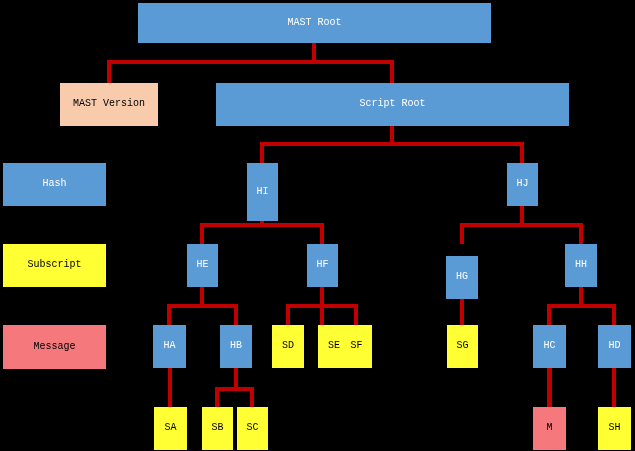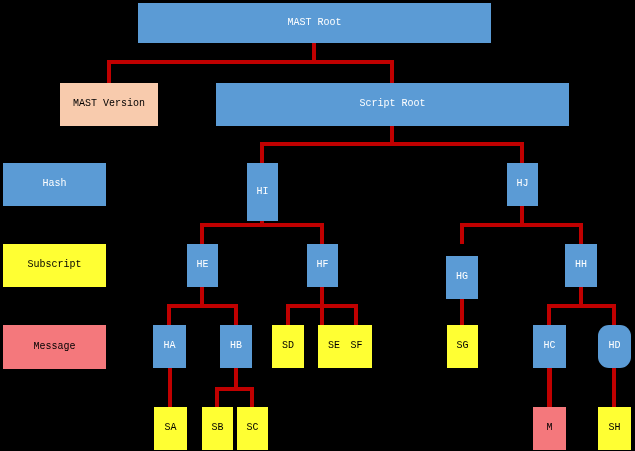--- a/index.html
+++ b/index.html
@@ -98,21 +98,21 @@
   <div class="box hash" style="left:565px; top:244px; width:32px;  height:43px;">HH</div>
 
   <div class="box message" style="left:3px;   top:325px; width:103px; height:44px;">Message</div>
   <div class="box hash" style="left:153px; top:325px; width:33px;  height:43px;">HA</div>
   <div class="box hash" style="left:220px; top:325px; width:32px;  height:43px;">HB</div>
   <div class="box subscript" style="left:272px; top:325px; width:32px;  height:43px;">SD</div>
   <div class="box subscript" style="left:318px; top:325px; width:32px;  height:43px;">SE</div>
   <div class="box subscript" style="left:341px; top:325px; width:31px;  height:43px;">SF</div>
   <div class="box subscript" style="left:447px; top:325px; width:31px;  height:43px;">SG</div>
   <div class="box hash" style="left:533px; top:325px; width:33px;  height:43px;">HC</div>
-  <div class="box hash" style="left:598px; top:325px; width:33px;  height:43px;border-radius:11px;">HD</div>
+  <div class="box hash" style="left:598px; top:325px; width:33px;  height:43px;">HD</div>
 
   <div class="box subscript" style="left:154px; top:407px; width:33px;  height:43px;">SA</div>
   <div class="box subscript" style="left:202px; top:407px; width:31px;  height:43px;">SB</div>
   <div class="box subscript" style="left:237px; top:407px; width:31px;  height:43px;">SC</div>
   <div class="box message" style="left:533px; top:407px; width:33px;  height:43px;">M</div>
   <div class="box subscript" style="left:598px; top:407px; width:33px;  height:43px;">SH</div>
 
 </div>
 
 </body></html>

